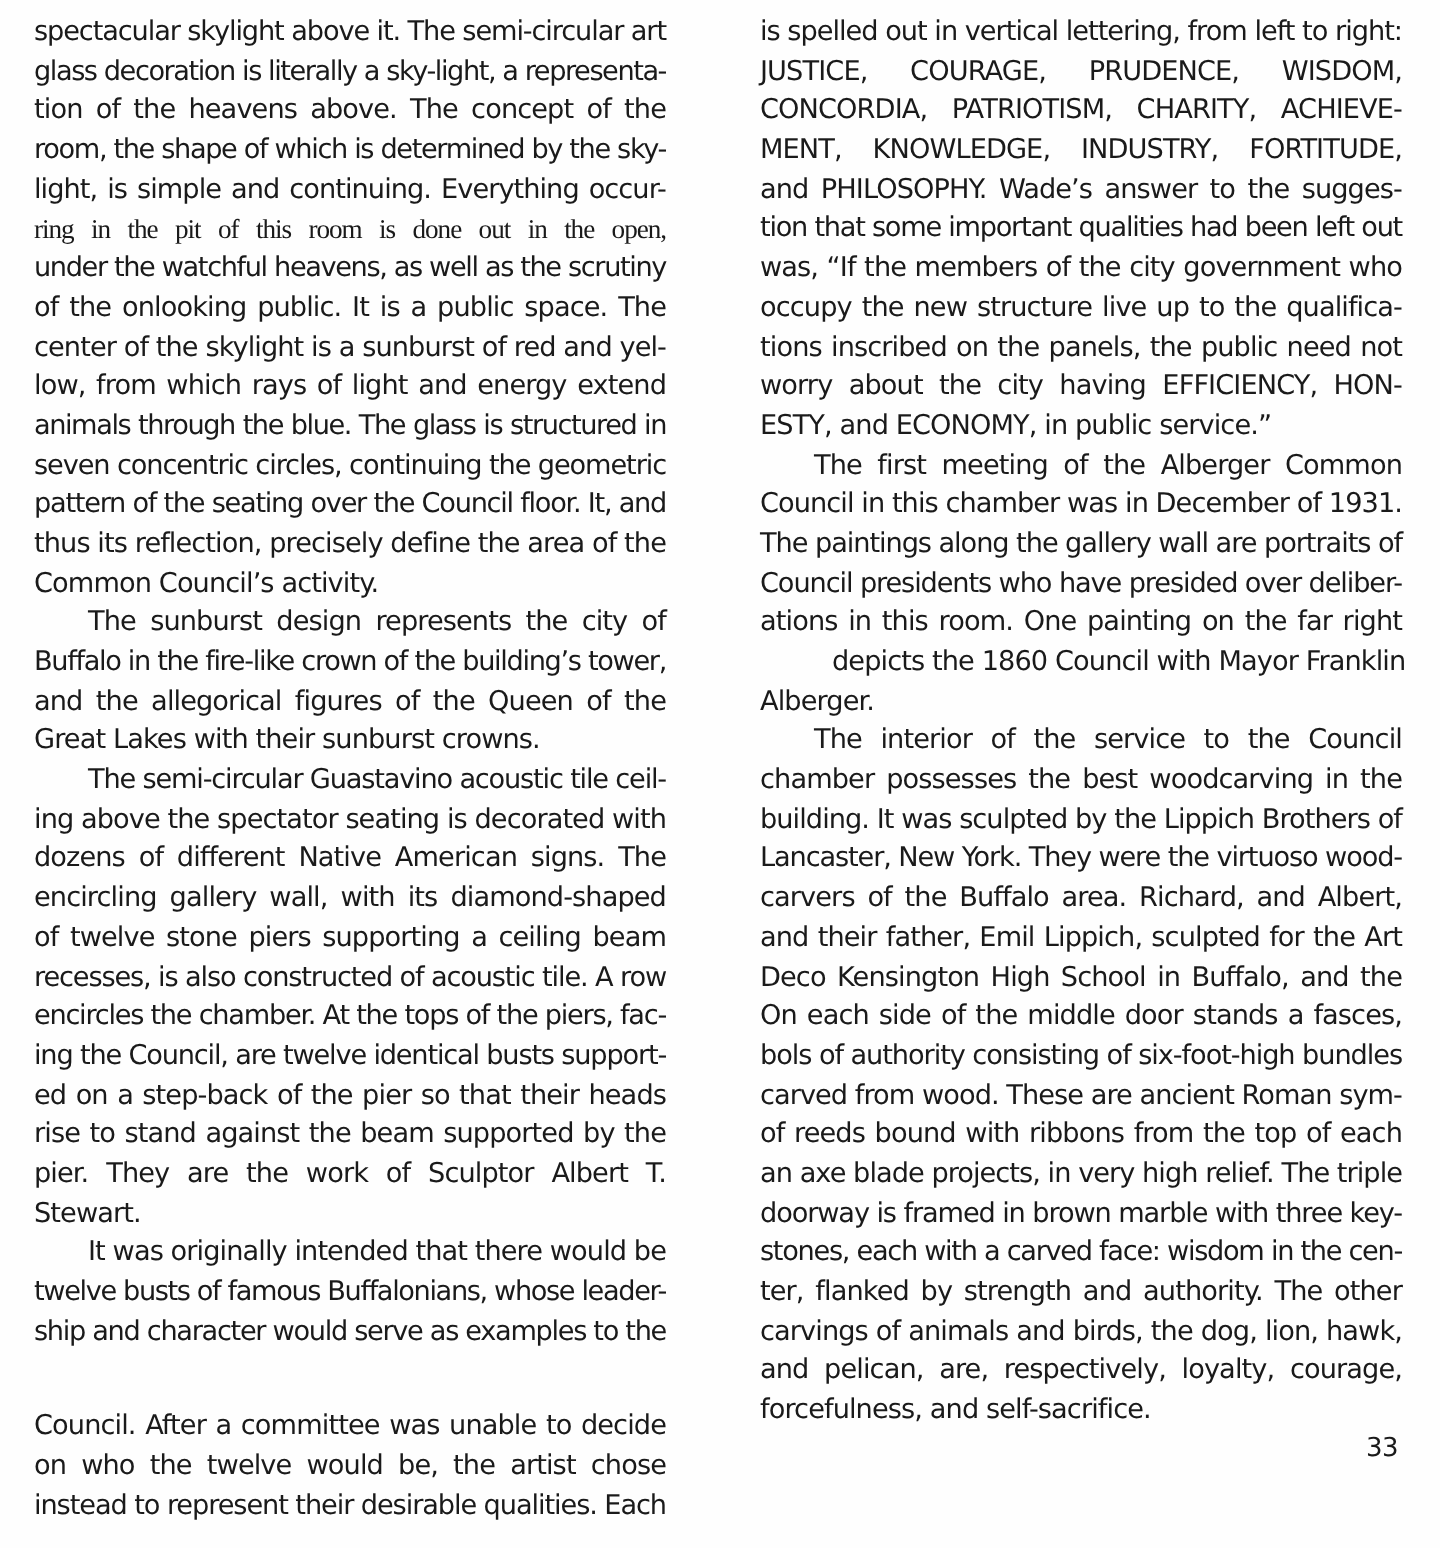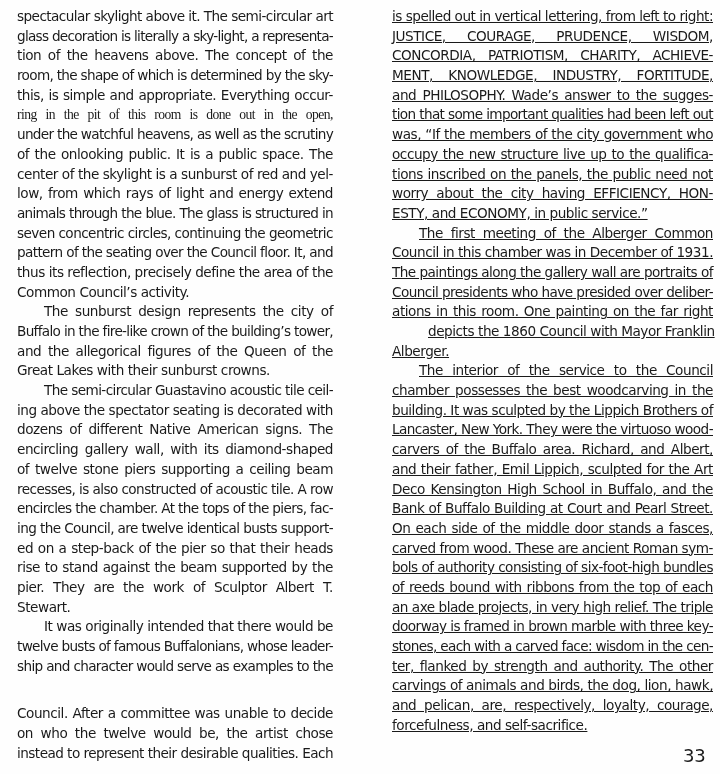--- a/index.html
+++ b/index.html
@@ -1,36 +1,36 @@
 <!DOCTYPE html>
 <html><head>
 <meta charset="utf-8">
 <style>
   html, body { margin: 0; padding: 0; background: #fefefe; }
   body { width: 720px; height: 774px; position: relative; overflow: hidden;
          font-family: "DejaVu Sans", sans-serif; color: #1a1a1a; }
   .col { position: absolute; top: 7px; width: 316px; }
   .col.left { left: 17px; }
-  .col.right { left: 392px; width: 321px; text-decoration: underline; }
+  .col.right { left: 380px; width: 321px; }
   .line { display: block; height: 19.7px; line-height: 19.7px; font-size: 13.6px;
           text-align: justify; text-align-last: justify; white-space: nowrap;
           letter-spacing: -0.45px; word-spacing: 0px; overflow: visible; }
   .line.last { text-align-last: left; }
   .line.indent { padding-left: 27px; }
-  .page-number { position: absolute; left: 683px; top: 745px; font-size: 18px; letter-spacing: -0.3px; }
+  .page-number { position: absolute; left: 683px; top: 717px; font-size: 13px; letter-spacing: -0.3px; }
 </style>
 </head>
 <body>
 
 <div class="col left">
     <span class="line" style="word-spacing: 0px; letter-spacing: -0.55607px;">spectacular skylight above it. The semi-circular art</span>
     <span class="line" style="word-spacing: 0px; letter-spacing: -0.720926px;">glass decoration is literally a sky-light, a representa-</span>
     <span class="line" style="word-spacing: 0px;">tion of the heavens above. The concept of the</span>
     <span class="line" style="word-spacing: 0px; letter-spacing: -0.681875px;">room, the shape of which is determined by the sky-</span>
-    <span class="line" style="word-spacing: 0px; letter-spacing: -0.476961px;">this, is simple and appropriate. Everything occur-</span>
+    <span class="line" style="word-spacing: 0px; letter-spacing: -0.476961px;">light, is simple and continuing. Everything occur-</span>
     <span class="line" style="word-spacing: 0px; letter-spacing: -0.52783px; font-family: Liberation Serif, serif;">ring in the pit of this room is done out in the open,</span>
     <span class="line" style="word-spacing: 0px; letter-spacing: -0.689583px;">under the watchful heavens, as well as the scrutiny</span>
     <span class="line" style="word-spacing: 0px;">of the onlooking public. It is a public space. The</span>
     <span class="line" style="word-spacing: 0px; letter-spacing: -0.457813px;">center of the skylight is a sunburst of red and yel-</span>
     <span class="line" style="word-spacing: 0px;">low, from which rays of light and energy extend</span>
     <span class="line" style="word-spacing: 0px; letter-spacing: -0.720132px;">animals through the blue. The glass is structured in</span>
     <span class="line" style="word-spacing: 0px; letter-spacing: -0.556563px;">seven concentric circles, continuing the geometric</span>
     <span class="line" style="word-spacing: 0px; letter-spacing: -0.632581px;">pattern of the seating over the Council floor. It, and</span>
     <span class="line" style="word-spacing: 0px; letter-spacing: -0.456486px;">thus its reflection, precisely define the area of the</span>
     <span class="line last">Common Council’s activity.</span>
@@ -76,24 +76,23 @@
     <span class="line" style="word-spacing: 0px;">ations in this room. One painting on the far right</span>
     <span class="line" style="word-spacing: 0px; margin-left: 36px;">depicts the 1860 Council with Mayor Franklin</span>
     <span class="line last">Alberger.</span>
     <span class="line indent" style="word-spacing: 0px;">The interior of the service to the Council</span>
     <span class="line" style="word-spacing: 0px;">chamber possesses the best woodcarving in the</span>
     <span class="line" style="word-spacing: 0px; letter-spacing: -0.472837px;">building. It was sculpted by the Lippich Brothers of</span>
     <span class="line" style="word-spacing: 0px; letter-spacing: -0.564158px;">Lancaster, New York. They were the virtuoso wood-</span>
     <span class="line" style="word-spacing: 0px;">carvers of the Buffalo area. Richard, and Albert,</span>
     <span class="line" style="word-spacing: 0px;">and their father, Emil Lippich, sculpted for the Art</span>
     <span class="line" style="word-spacing: 0px;">Deco Kensington High School in Buffalo, and the</span>
-    <span class="line" style="word-spacing: 0px;">Bank of Buffalo Building at Court and Pearl Street.</span>
     <span class="line" style="word-spacing: 0px;">On each side of the middle door stands a fasces,</span>
+    <span class="line" style="word-spacing: 0px; letter-spacing: -0.53579px;">bols of authority consisting of six-foot-high bundles</span>
     <span class="line" style="word-spacing: 0px; letter-spacing: -0.475136px;">carved from wood. These are ancient Roman sym-</span>
-    <span class="line" style="word-spacing: 0px; letter-spacing: -0.53579px;">bols of authority consisting of six-foot-high bundles</span>
     <span class="line" style="word-spacing: 0px;">of reeds bound with ribbons from the top of each</span>
     <span class="line" style="word-spacing: 0px; letter-spacing: -0.480961px;">an axe blade projects, in very high relief. The triple</span>
     <span class="line" style="word-spacing: 0px; letter-spacing: -0.556505px;">doorway is framed in brown marble with three key-</span>
     <span class="line" style="word-spacing: 0px; letter-spacing: -0.650061px;">stones, each with a carved face: wisdom in the cen-</span>
     <span class="line" style="word-spacing: 0px;">ter, flanked by strength and authority. The other</span>
     <span class="line" style="word-spacing: 0px;">carvings of animals and birds, the dog, lion, hawk,</span>
     <span class="line" style="word-spacing: 0px;">and pelican, are, respectively, loyalty, courage,</span>
     <span class="line last">forcefulness, and self-sacrifice.</span>
   </div>
 <div class="page-number">33</div>

